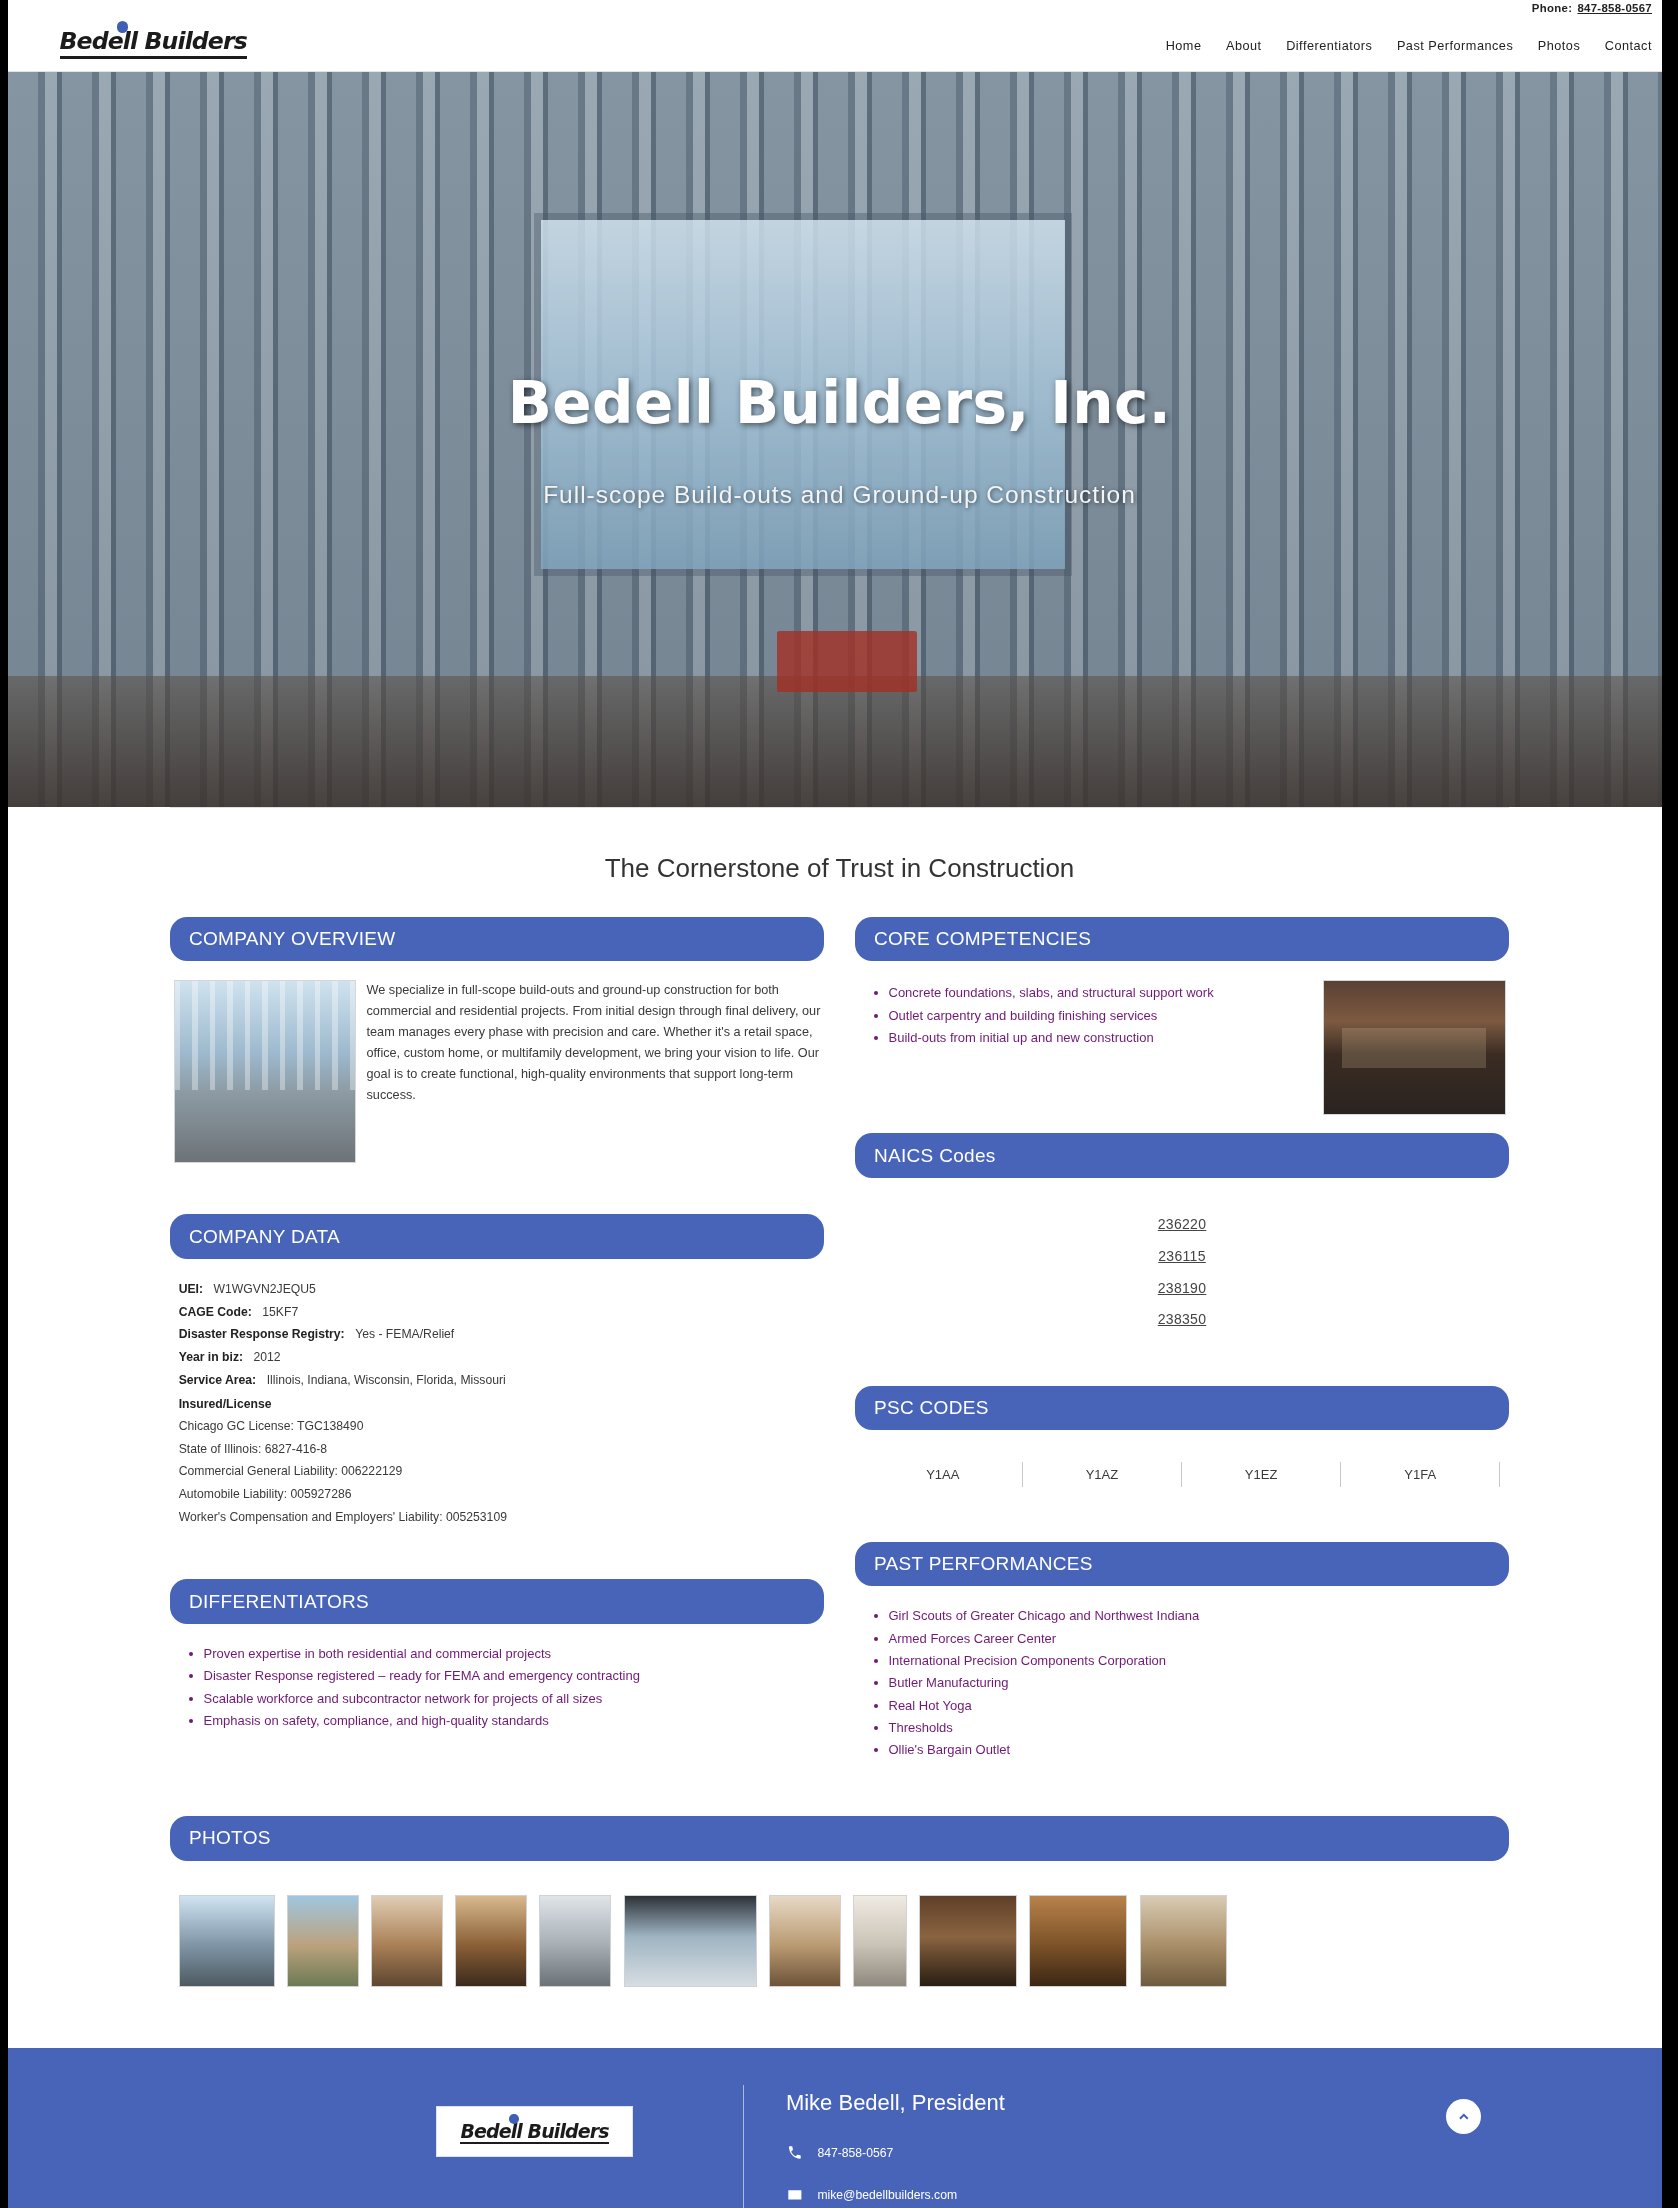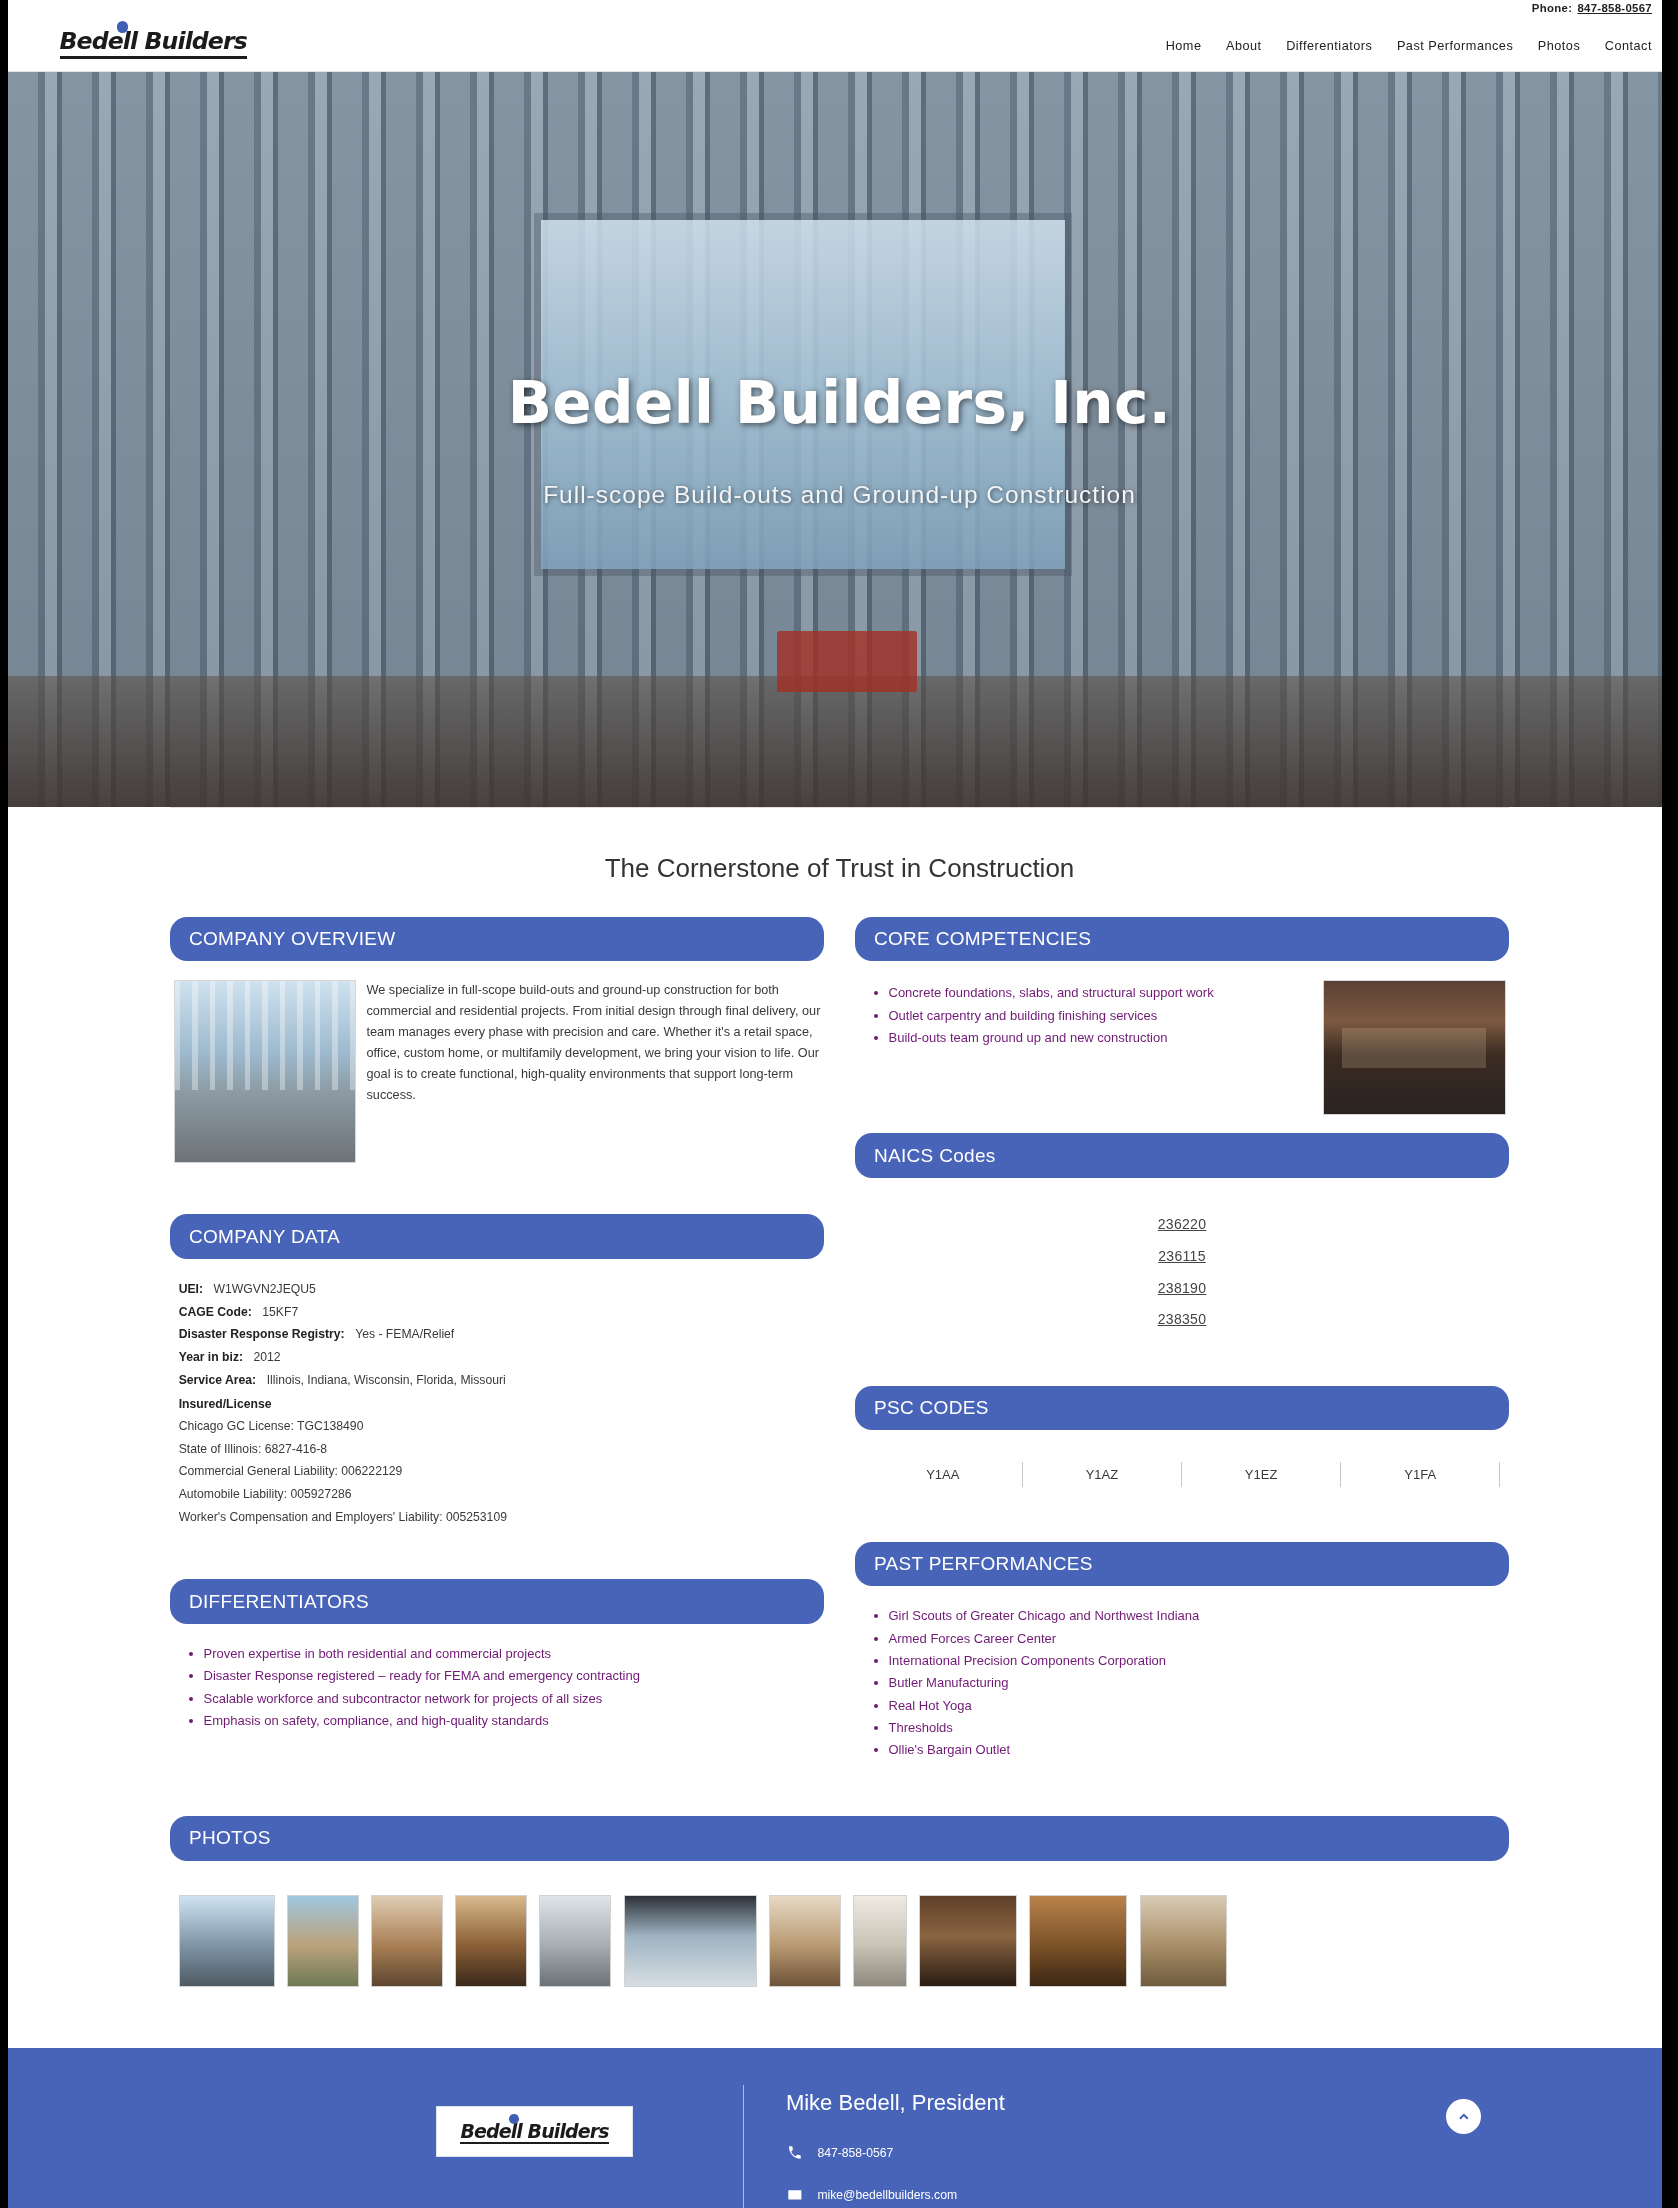--- a/index.html
+++ b/index.html
@@ -372,21 +372,21 @@
       </div>
 
       <div class="col">
 
         <div class="bar">CORE COMPETENCIES</div>
         <div class="card-body">
           <div class="cc-row">
             <ul class="bullets cc-list">
               <li>Concrete foundations, slabs, and structural support work</li>
               <li>Outlet carpentry and building finishing services</li>
-              <li>Build-outs team ground up and new construction</li>
+              <li>Build-outs from initial up and new construction</li>
             </ul>
             <div class="cc-img"></div>
           </div>
         </div>
 
         <div class="bar" style="margin-top:18px">NAICS Codes</div>
         <div class="naics">
           <a href="#">236220</a>
           <a href="#">236115</a>
           <a href="#">238190</a>

